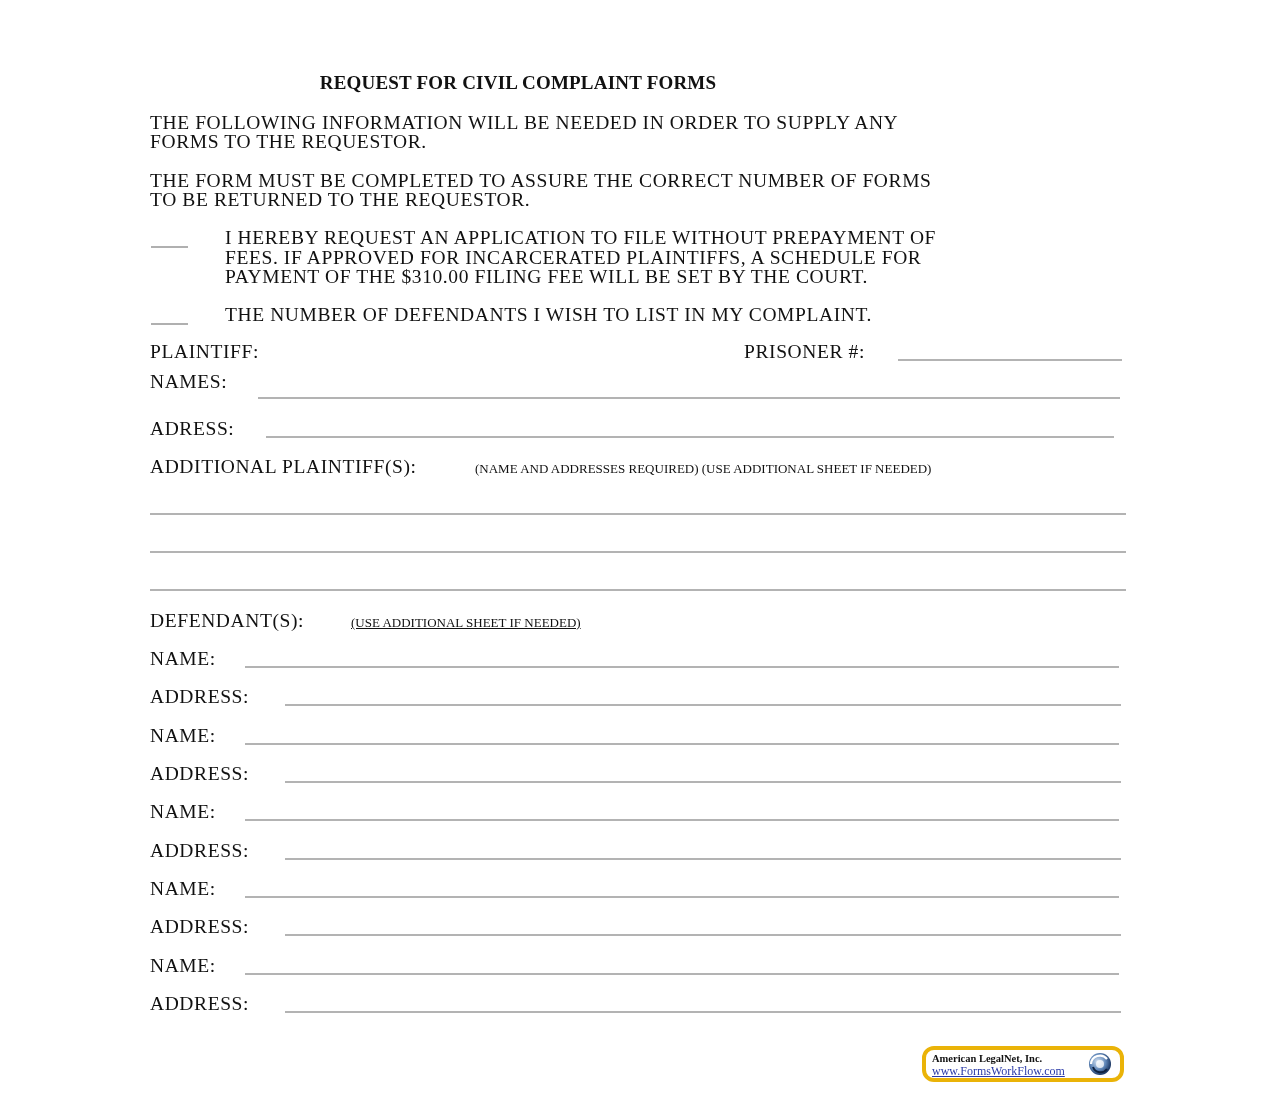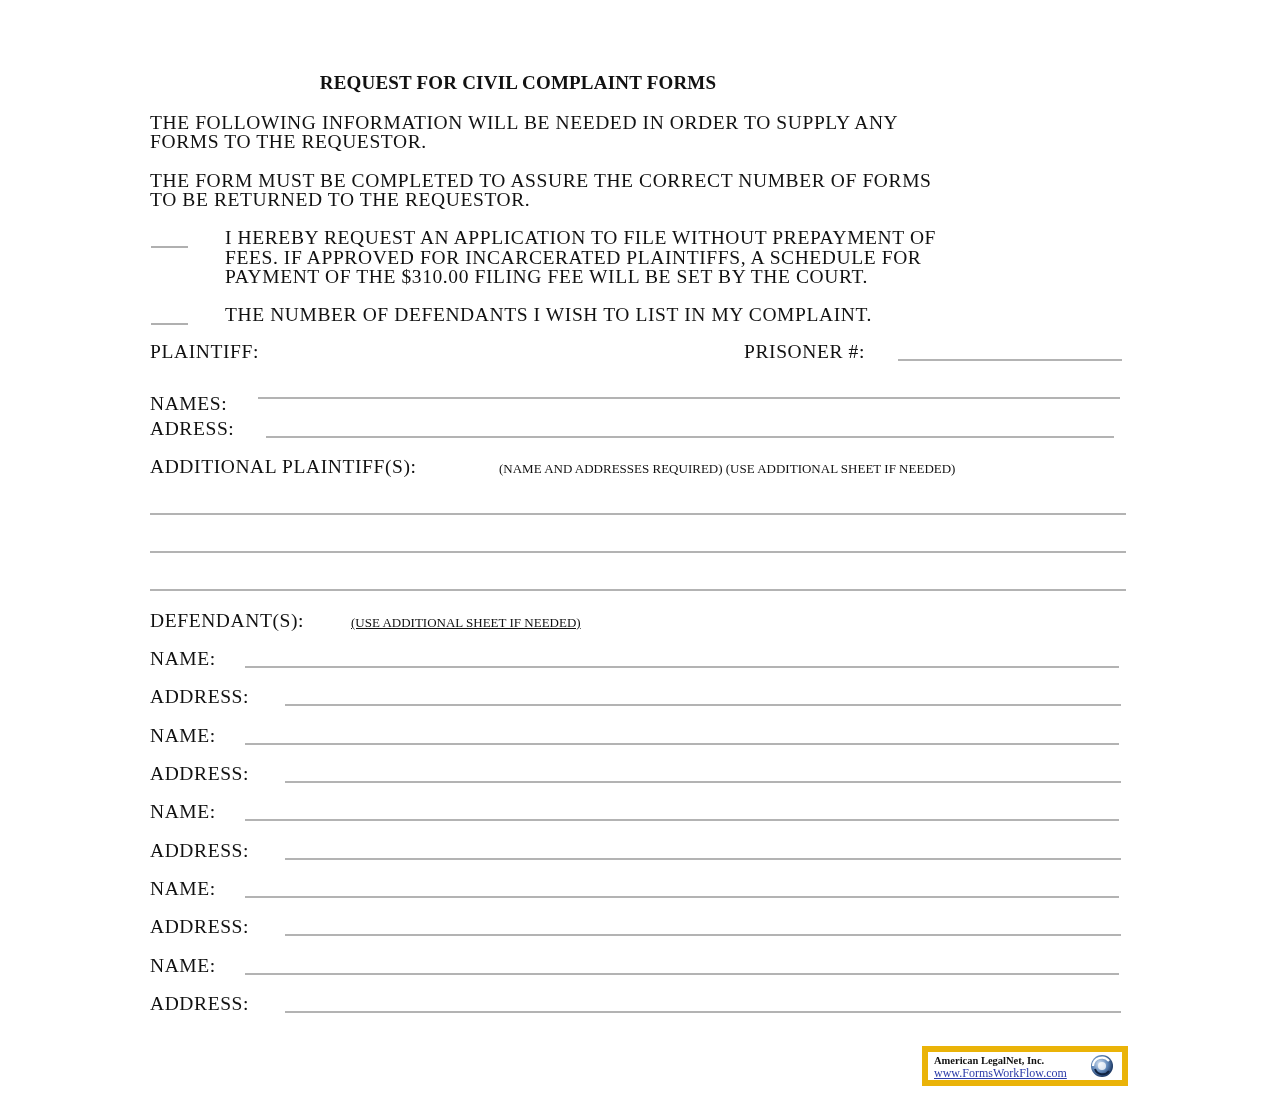--- a/index.html
+++ b/index.html
@@ -28,21 +28,21 @@
   .small { font-size: 13px; letter-spacing: 0; line-height: 20px; }
   .line {
     height: 0; border-top: 2px solid #b3b3b3;
   }
   .field-input {
     background: transparent; border: none; outline: none; padding: 0;
     font-family: "Liberation Serif", serif; font-size: 17px; color: #111;
   }
   .logo-box {
     left: 922px; top: 1046px; width: 194px; height: 28px;
-    border: 6px solid #eab308; border-radius: 0; background: #fff;
+    border: 4px solid #eab308; border-radius: 12px; background: #fff;
   }
   .logo-name {
     left: 6px; top: 3px; font-size: 10.5px; font-weight: bold; color: #111;
     font-family: "Liberation Serif", serif;
   }
   .logo-url {
     left: 6px; top: 14px; font-size: 12px; color: #2a3aa8;
     text-decoration: underline; font-family: "Liberation Serif", serif;
   }
   .logo-globe {
@@ -67,30 +67,30 @@
 PAYMENT OF THE $310.00 FILING FEE WILL BE SET BY THE COURT.</div>
 
   <div class="abs check-blank" style="left:151px; top:323px;"></div>
   <div class="abs check-text" style="top:305px;">THE NUMBER OF DEFENDANTS I WISH TO LIST IN MY COMPLAINT.</div>
 
   <div class="abs label" style="left:150px; top:342px;">PLAINTIFF:</div>
   <div class="abs label" style="left:744px; top:342px;">PRISONER #:</div>
   <div class="abs line" style="left:898px; top:359px; width:224px;"></div>
   <input class="abs field-input" style="left: 900px; top: 340px; width: 220px; height: 18px;" value="">
 
-  <div class="abs label" style="left:150px; top:394px;">NAMES:</div>
+  <div class="abs label" style="left:150px; top:372px;">NAMES:</div>
   <div class="abs line" style="left:258px; top:397px; width:862px;"></div>
   <input class="abs field-input" style="left: 260px; top: 378px; width: 858px; height: 18px;" value="">
 
   <div class="abs label" style="left:150px; top:419px;">ADRESS:</div>
   <div class="abs line" style="left:266px; top:436px; width:848px;"></div>
   <input class="abs field-input" style="left: 268px; top: 417px; width: 844px; height: 18px;" value="">
 
   <div class="abs label" style="left:150px; top:457px;">ADDITIONAL PLAINTIFF(S):</div>
-  <div class="abs small" style="left:499px; top:459px;">(NAME AND ADDRESSES REQUIRED) (USE ADDITIONAL SHEET IF NEEDED)</div>
+  <div class="abs small" style="left:475px; top:459px;">(NAME AND ADDRESSES REQUIRED) (USE ADDITIONAL SHEET IF NEEDED)</div>
 
   <div class="abs line" style="left:150px; top:513px; width:976px;"></div>
   <input class="abs field-input" style="left: 152px; top: 494px; width: 972px; height: 18px;" value="">
   <div class="abs line" style="left:150px; top:551px; width:976px;"></div>
   <input class="abs field-input" style="left: 152px; top: 532px; width: 972px; height: 18px;" value="">
   <div class="abs line" style="left:150px; top:589px; width:976px;"></div>
   <input class="abs field-input" style="left: 152px; top: 570px; width: 972px; height: 18px;" value="">
 
   <div class="abs label" style="left:150px; top:611px;">DEFENDANT(S):</div>
   <div class="abs small" style="left:351px; top:613px;text-decoration:underline;">(USE ADDITIONAL SHEET IF NEEDED)</div>

